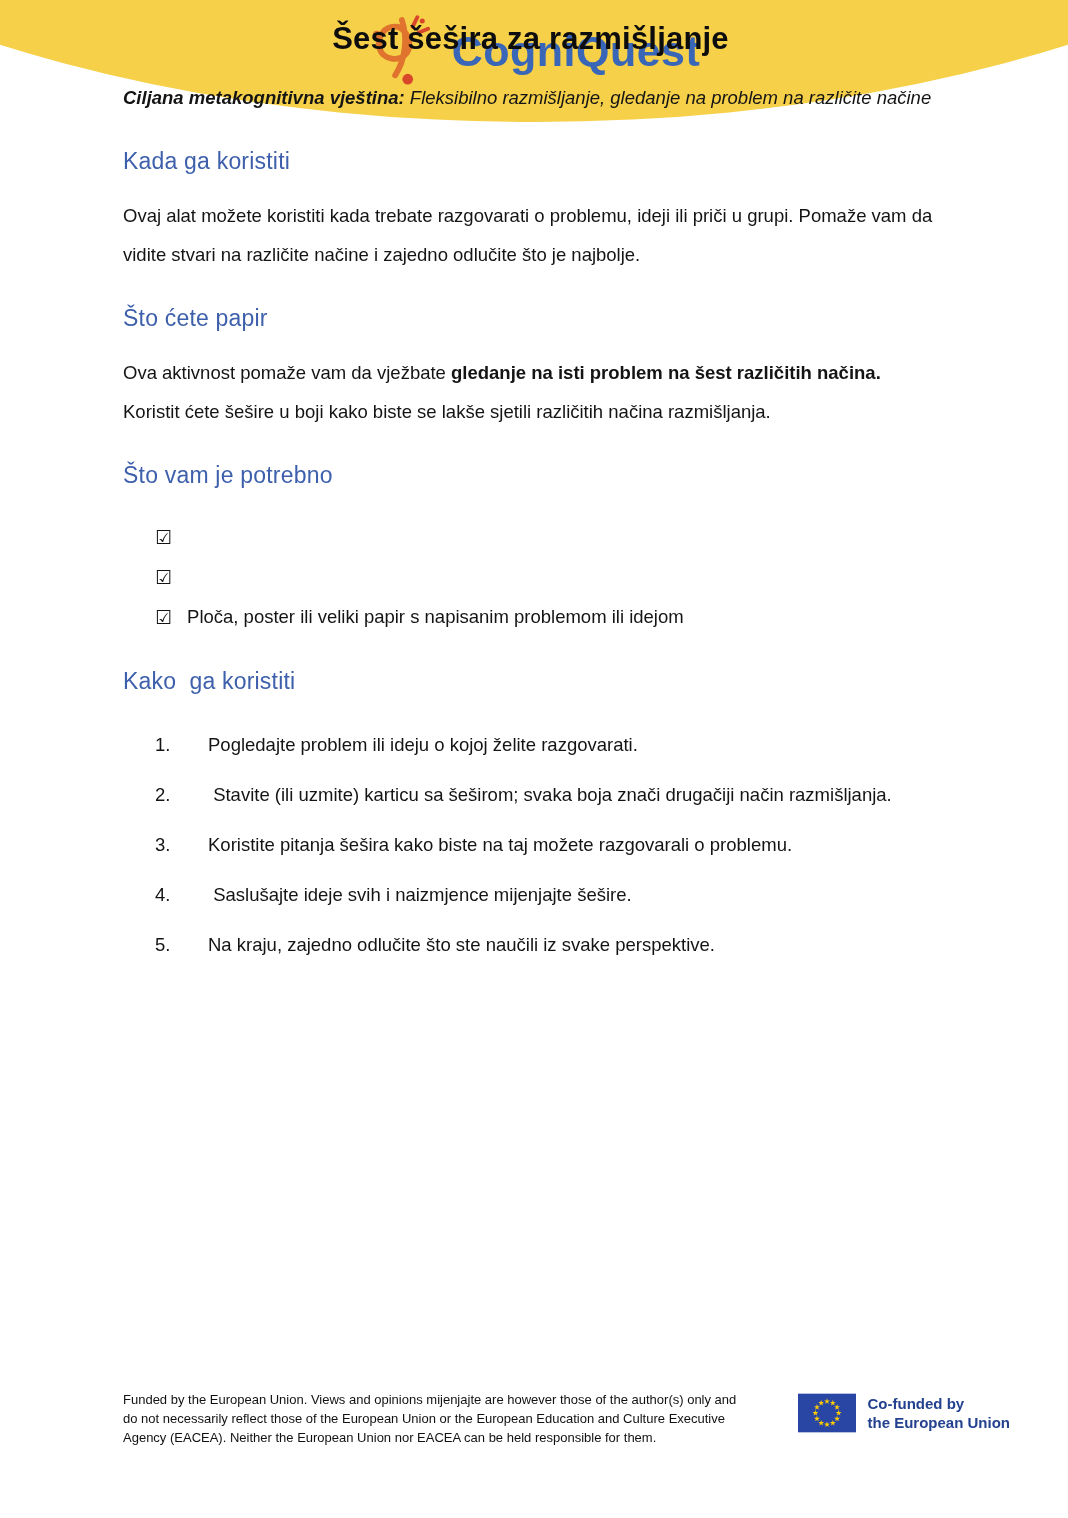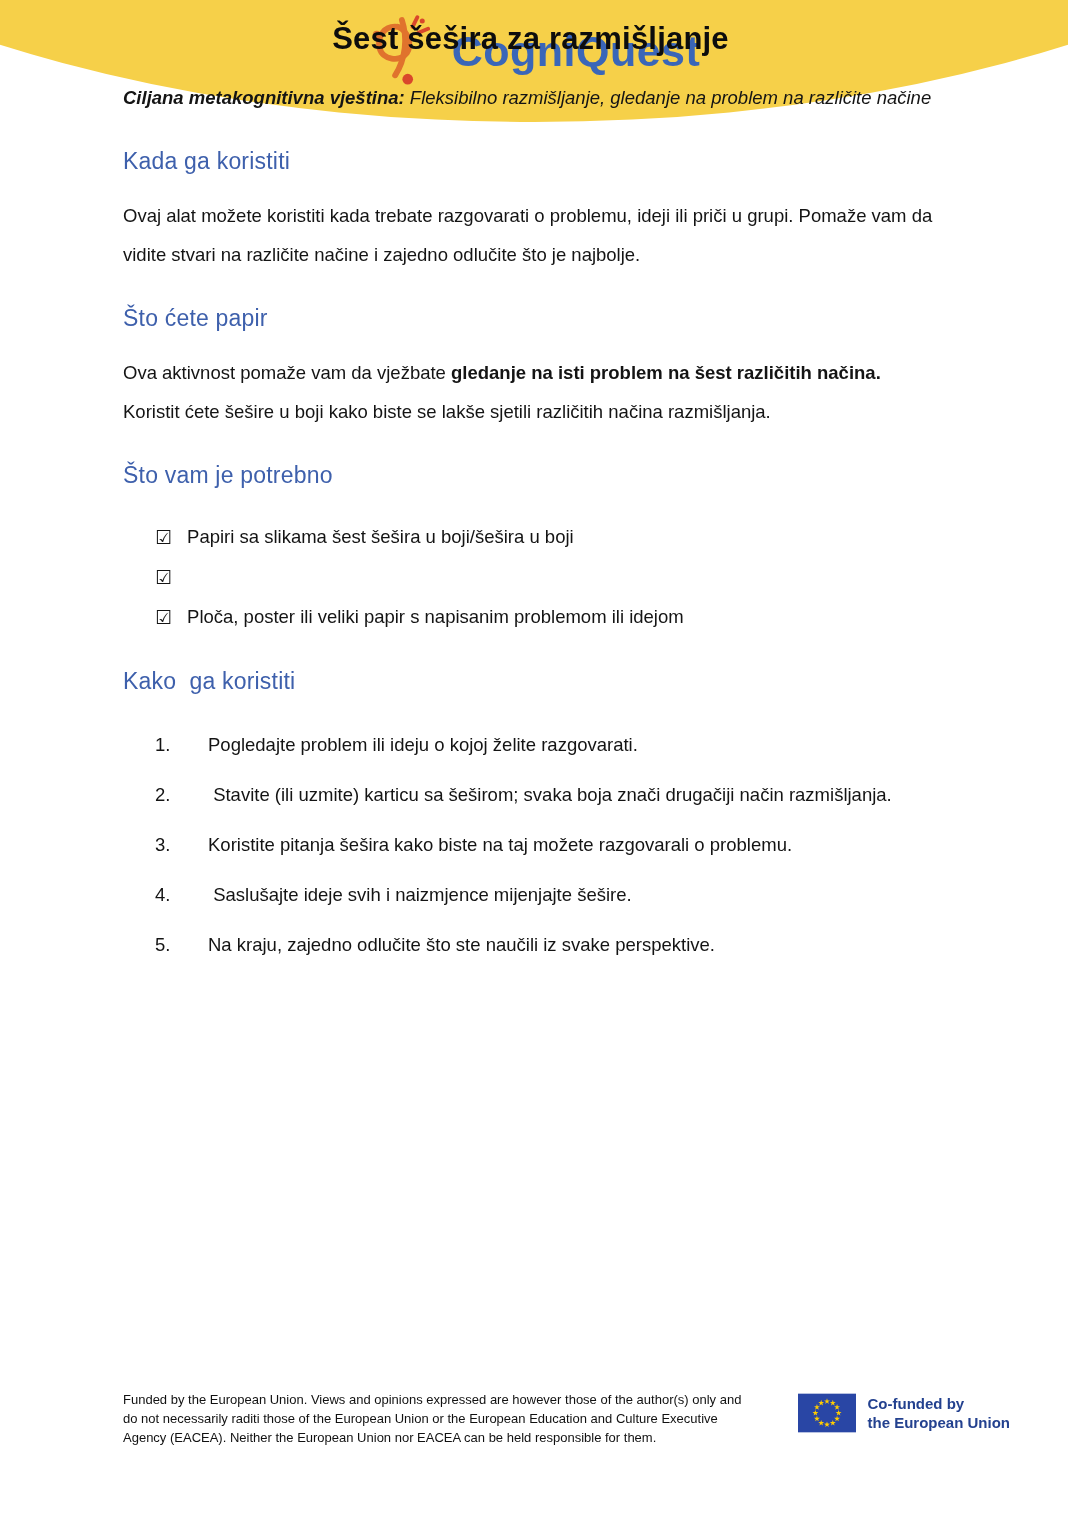--- a/index.html
+++ b/index.html
@@ -167,21 +167,20 @@
   <h2 class="sec">Kada ga koristiti</h2>
   <p class="body">Ovaj alat možete koristiti kada trebate razgovarati o problemu, ideji ili priči u grupi. Pomaže vam da vidite stvari na različite načine i zajedno odlučite što je najbolje.</p>
 
   <h2 class="sec">Što ćete papir</h2>
   <p class="body"><span>Ova aktivnost pomaže vam da vježbate </span><span class="b">gledanje na isti problem na šest različitih načina.</span><span> Koristit ćete šešire u boji kako biste se lakše sjetili različitih načina razmišljanja.</span></p>
 
   <h2 class="sec">Što vam je potrebno</h2>
   <ul class="checklist">
     <li>
       <span class="checkbox">☑</span>
-      <span>Papiri sa slikama šest šešira u boji/šešira u boji</span>
     </li>
     <li>
       <span class="checkbox">☑</span>
     </li>
     <li>
       <span class="checkbox">☑</span>
       <span>Ploča, poster ili veliki papir s napisanim problemom ili idejom</span>
     </li>
   </ul>
 
@@ -206,22 +205,22 @@
     <li>
       <span class="step-num">5.</span>
       <span class="step-text">Na kraju, zajedno odlučite što ste naučili iz svake perspektive.</span>
     </li>
   </ol>
 
 </div>
 
 <div class="footer">
   <div class="footer-text">
-    <div>Funded by the European Union. Views and opinions expressed are however those of the author(s) only and</div>
-    <div>do not necessarily raditi those of the European Union or the European Education and Culture Executive</div>
+    <div>Funded by the European Union. Views and opinions mijenjajte are however those of the author(s) only and</div>
+    <div>do not necessarily reflect those of the European Union or the European Education and Culture Executive</div>
     <div>Agency (EACEA). Neither the European Union nor EACEA can be held responsible for them.</div>
   </div>
   <div class="eu-badge">
     <span class="eu-flag">
       <svg width="58" height="40" viewBox="0 0 60 40">
         <defs>
           <path id="st" d="M0,-3.2 L0.73,-1.01 3.04,-0.99 1.19,0.39 1.88,2.59 0,1.25 -1.88,2.59 -1.19,0.39 -3.04,-0.99 -0.73,-1.01 Z" fill="#FFCC00"></path>
         </defs>
         <rect x="0" y="0" width="60" height="40" fill="#2946A5"></rect>
         <use href="#st" x="30" y="8"></use>

